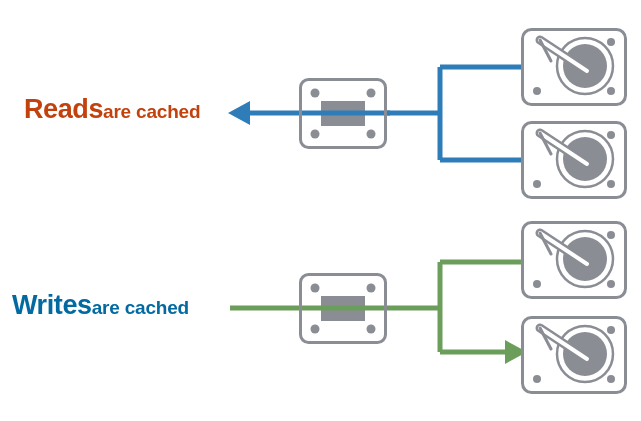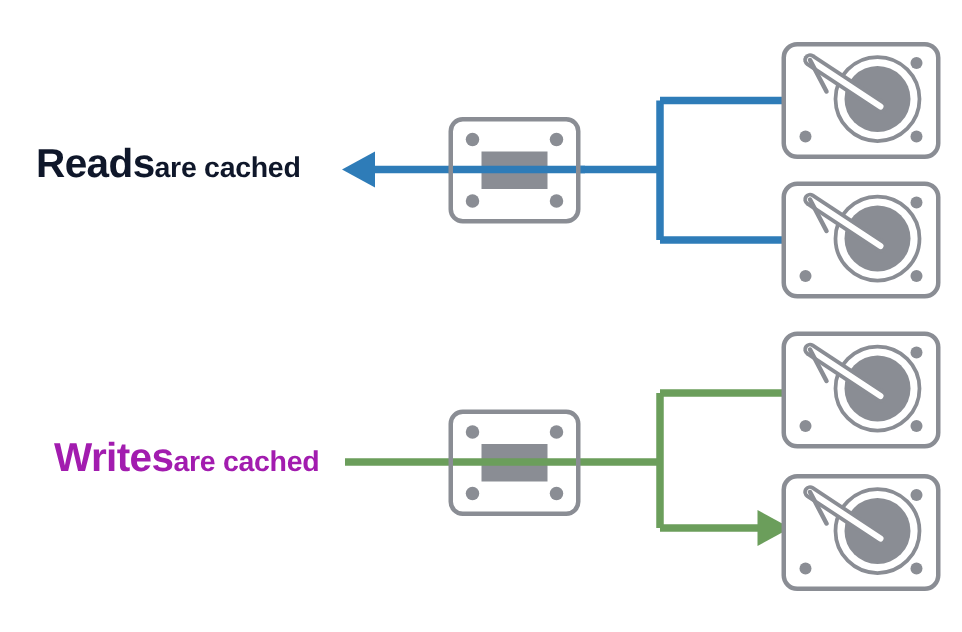--- a/index.html
+++ b/index.html
@@ -25,22 +25,22 @@
   .label-strong {
     font-weight: bold;
     font-size: 27px;
     letter-spacing: -0.4px;
   }
   .label-light {
     font-weight: bold;
     font-size: 19px;
     letter-spacing: -0.2px;
   }
-  #reads-label { left: 24px; top: 96px; color: #0f172a; }
-  #writes-label { left: 36px; top: 292px; color: #a21caf; }
+  #reads-label { left: 24px; top: 96px; color: #c2410c; }
+  #writes-label { left: 12px; top: 292px; color: #0369a1; }
 
   .svg-layer {
     position: absolute;
     left: 0;
     top: 0;
     width: 641px;
     height: 421px;
   }
 </style>
 </head>

